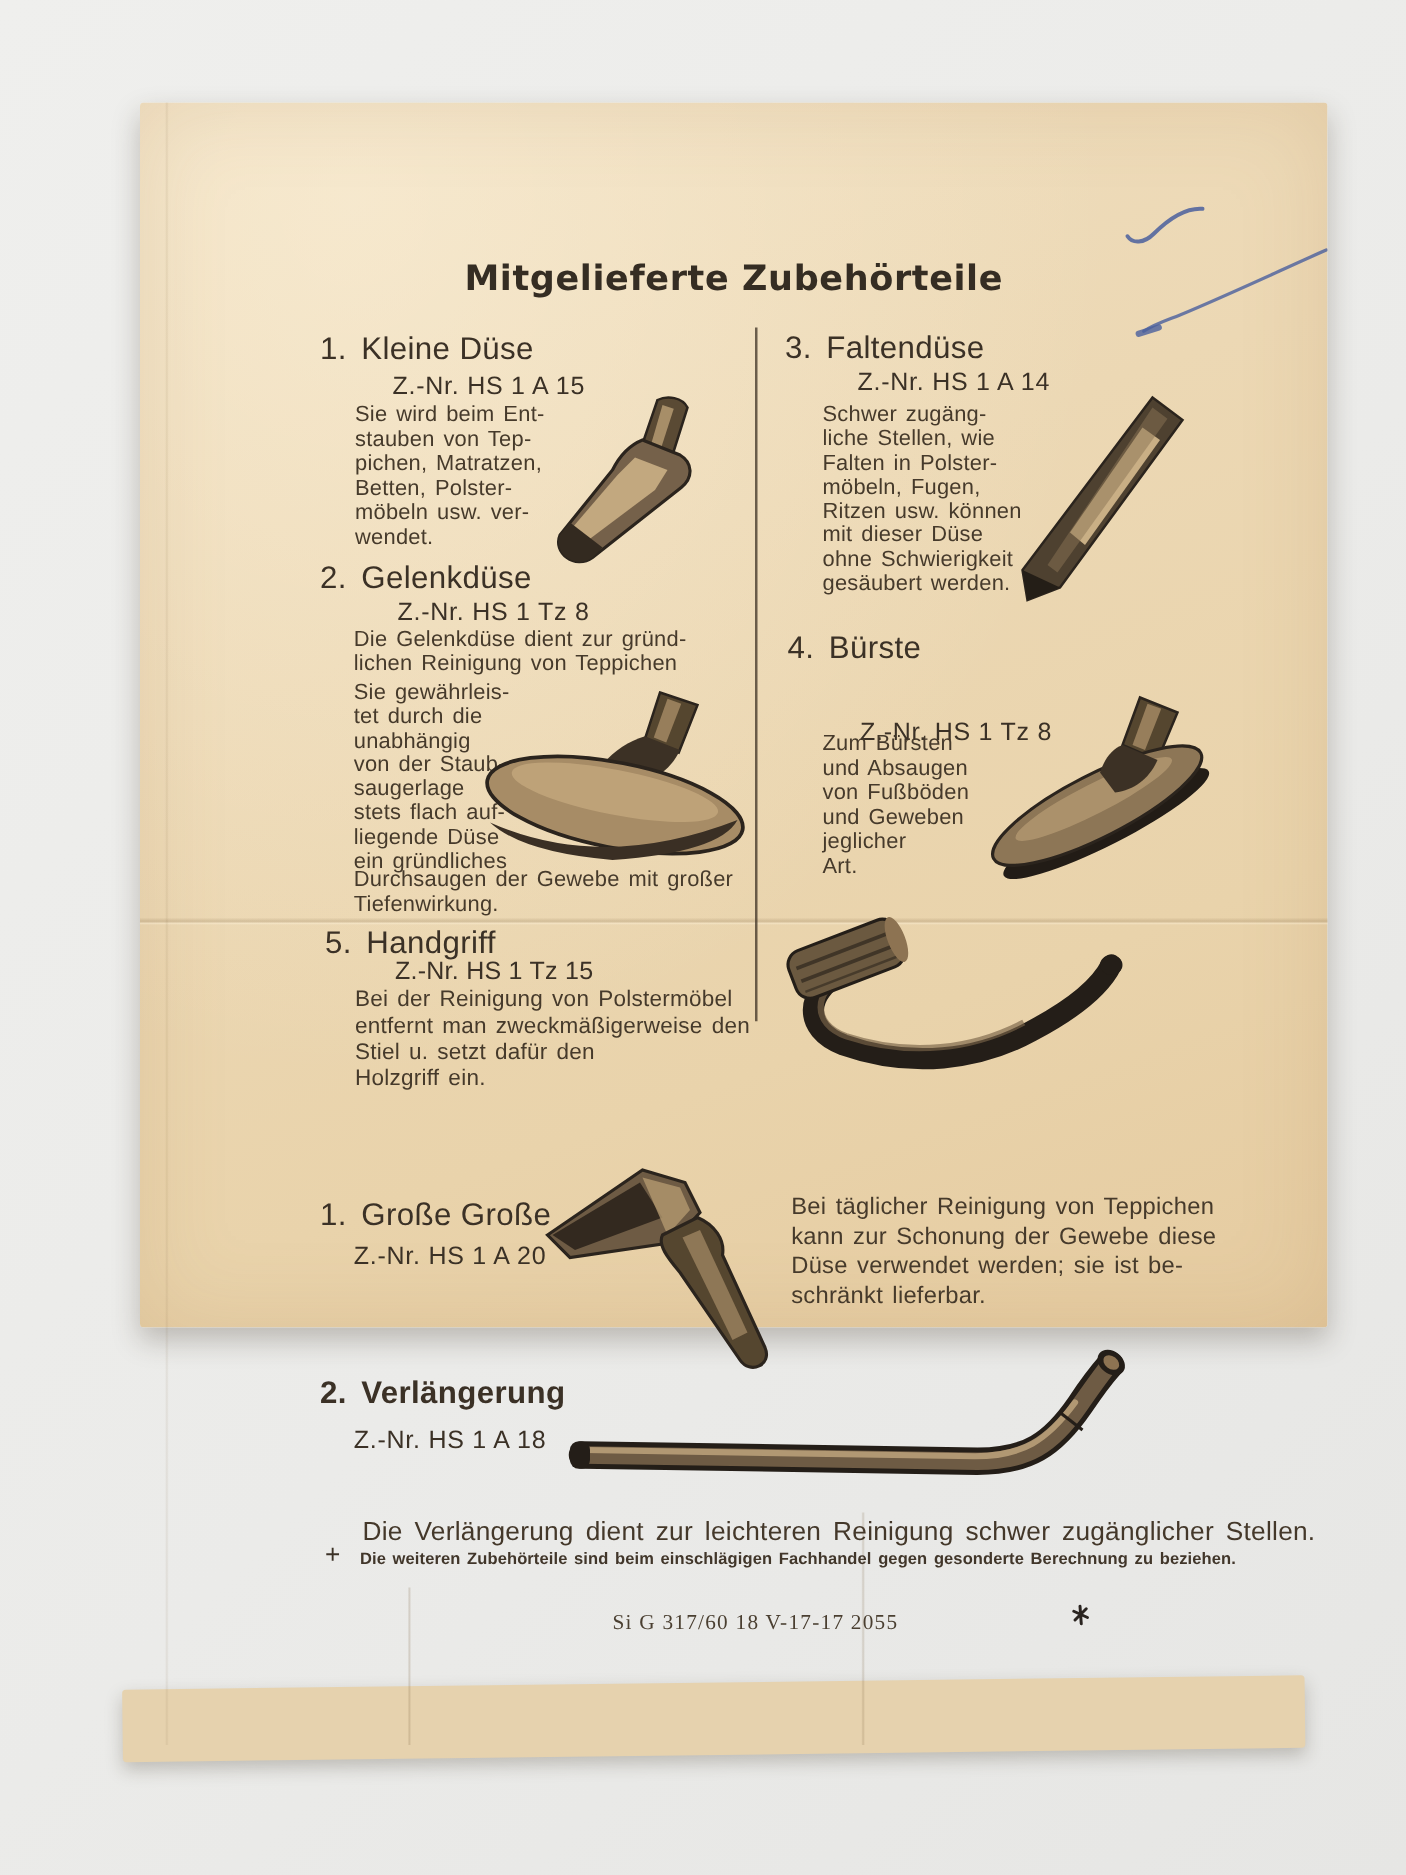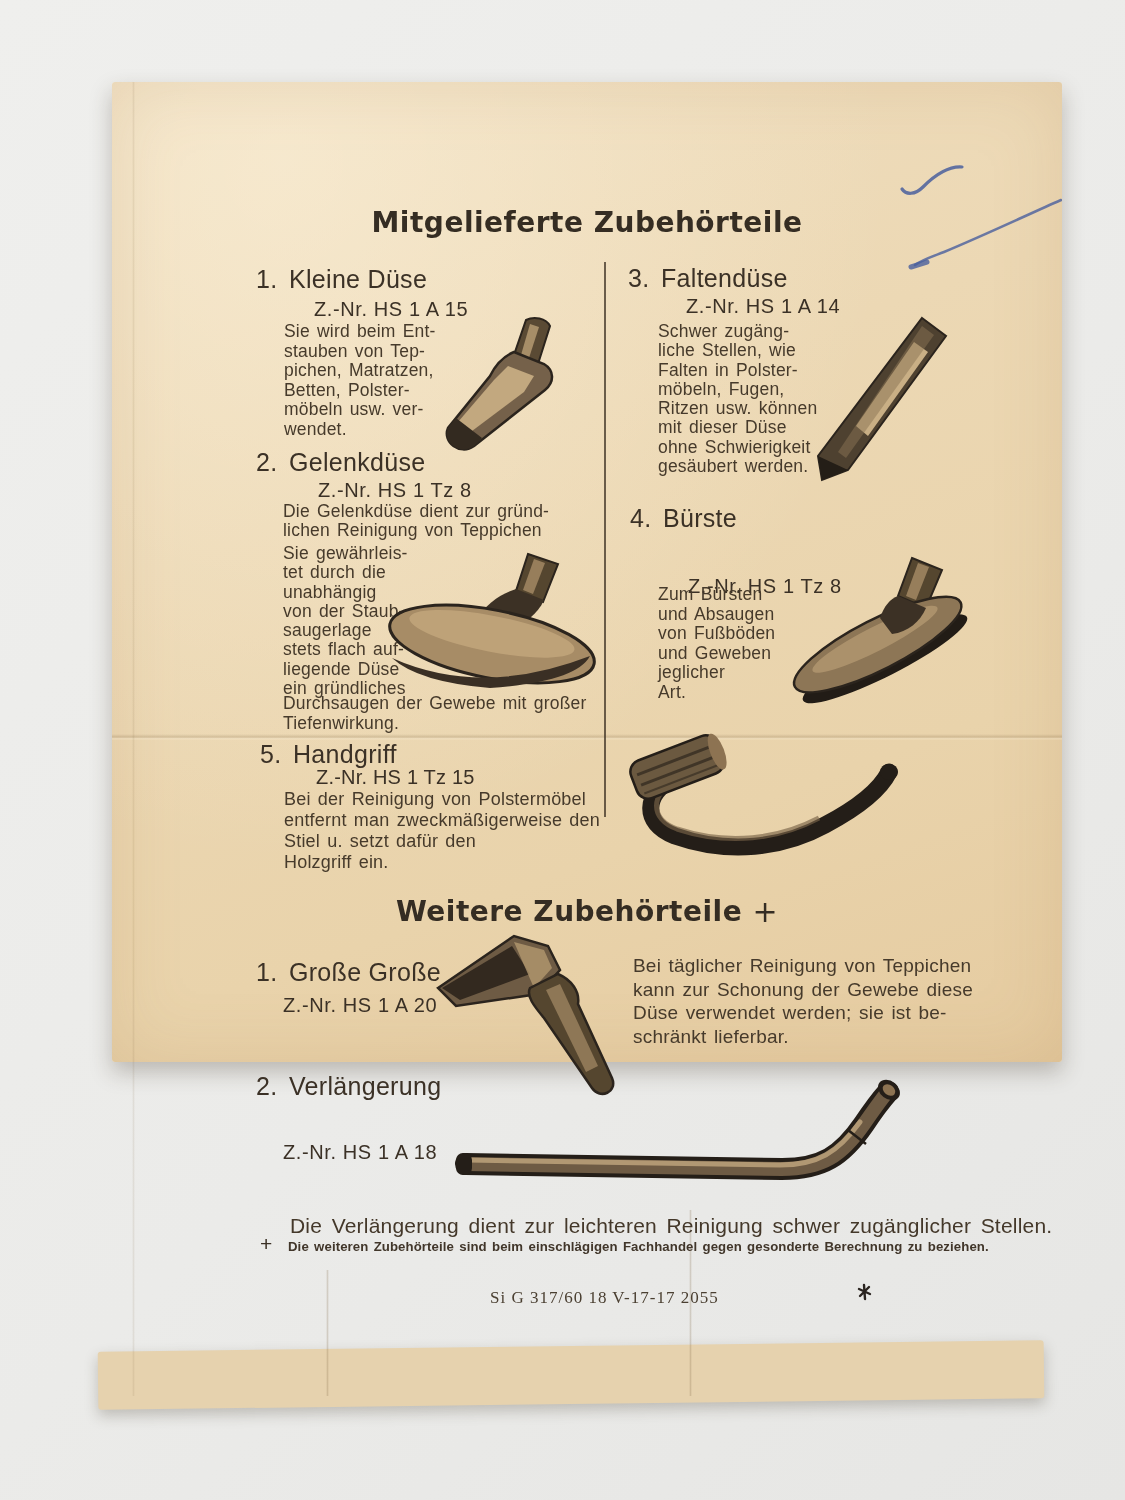--- a/index.html
+++ b/index.html
@@ -172,42 +172,38 @@
     <ellipse cx="272" cy="45" rx="9" ry="8" fill="#241e18"></ellipse>
     <g transform="rotate(-21 60 40)">
       <rect x="14" y="20" width="92" height="40" rx="12" fill="#6b5940" stroke="#241e18" stroke-width="2.5"></rect>
       <line x1="20" y1="33" x2="102" y2="33" stroke="#241e18" stroke-width="3" opacity="0.6"></line>
       <line x1="20" y1="44" x2="102" y2="44" stroke="#241e18" stroke-width="3" opacity="0.6"></line>
       <line x1="20" y1="53" x2="100" y2="53" stroke="#241e18" stroke-width="2" opacity="0.5"></line>
       <ellipse cx="103" cy="40" rx="7" ry="19" fill="#8d7352"></ellipse>
     </g>
   </svg>
 
-  <div class="doc-title" style="top:812px;">
-    <span>Weitere Zubehörteile</span>
-    <span class="plusmark">+</span>
-  </div>
 
   <div class="item-head" style="left:144px;top:876px;">
     <span class="num">1.</span><span>Große Große</span>
   </div>
   <div class="part-no" style="left:171px;top:912px;">Z.-Nr. HS 1 A 20</div>
   <div class="desc" style="left:521px;top:872px;width:365px;line-height:23.5px;font-size:19px;">Bei täglicher Reinigung von Teppichen
 kann zur Schonung der Gewebe diese
 Düse verwendet werden; sie ist be-
 schränkt lieferbar.</div>
   <svg class="illu" style="left:314px;top:848px;" width="200" height="170" viewBox="0 0 200 170">
     <path d="M12,58 L88,6 L122,16 L134,40 L112,64 L30,76 Z" fill="#6e5b44" stroke="#2b241d" stroke-width="2.5"></path>
     <path d="M16,58 L86,16 L104,44 L34,70 Z" fill="#33291f"></path>
     <path d="M88,12 L118,20 L126,38 L108,58 Z" fill="#b3986f" opacity="0.8"></path>
     <path d="M104,58 L132,44 C146,50 154,62 152,74 L186,148 C192,162 174,170 166,158 L118,88 C108,76 100,66 104,58 Z" fill="#55462f" stroke="#2b241d" stroke-width="2.5"></path>
     <path d="M120,60 L134,54 L172,136 L160,142 Z" fill="#a78c66" opacity="0.7"></path>
   </svg>
 
-  <div class="item-head" style="left:144px;top:990px;">
+  <div class="item-head" style="left:144px;top:1018px;font-weight:bold;">
     <span class="num">2.</span><span>Verlängerung</span>
   </div>
   <div class="part-no" style="left:171px;top:1059px;">Z.-Nr. HS 1 A 18</div>
   <svg class="illu" style="left:338px;top:988px;" width="485" height="130" viewBox="0 0 485 130">
     <path d="M16,94 L332,99 C372,99 392,86 414,54 C422,42 430,31 438,22" fill="none" stroke="#241e18" stroke-width="22" stroke-linecap="round"></path>
     <path d="M16,94 L332,99 C372,99 392,86 414,54 C421,44 428,34 435,25" fill="none" stroke="#6e5b44" stroke-width="14" stroke-linecap="round"></path>
     <path d="M18,90 L330,95 C368,95 388,82 410,52" fill="none" stroke="#c2a87f" stroke-width="5" opacity="0.8" stroke-linecap="round"></path>
     <line x1="398" y1="60" x2="416" y2="74" stroke="#241e18" stroke-width="2.5"></line>
     <ellipse cx="439" cy="20" rx="12" ry="9" transform="rotate(38 439 20)" fill="#241e18"></ellipse>
     <ellipse cx="439" cy="20" rx="7" ry="5" transform="rotate(38 439 20)" fill="#8d7352"></ellipse>

